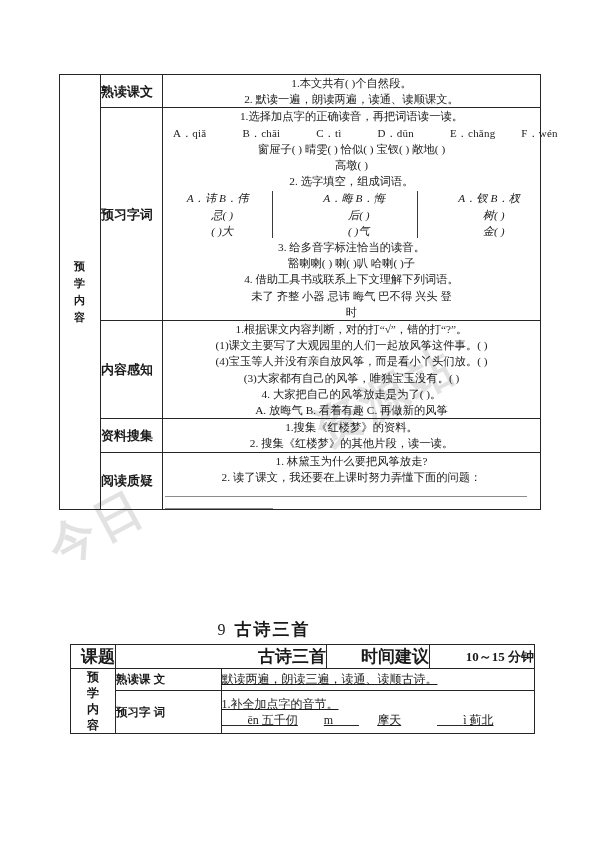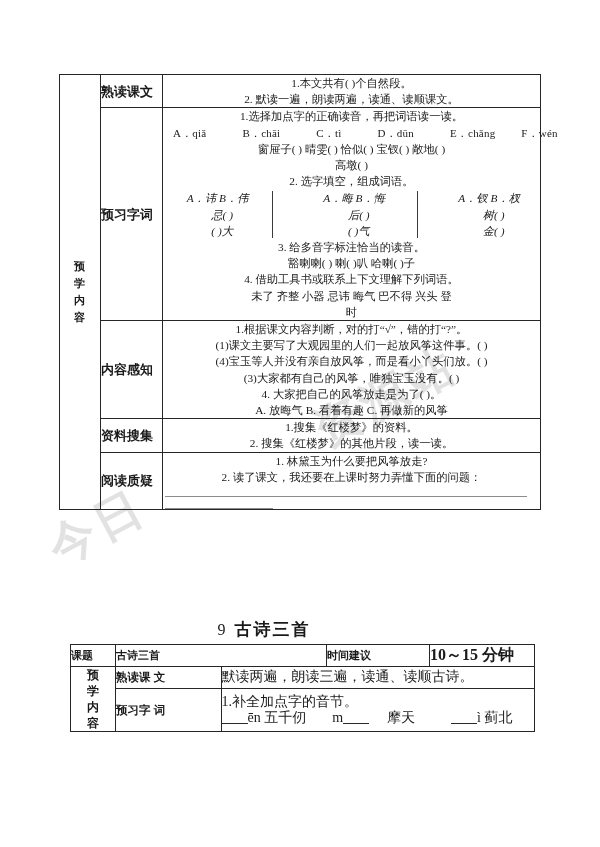--- a/index.html
+++ b/index.html
@@ -155,24 +155,24 @@
     font-weight: normal;
     font-size: 16px;
     letter-spacing: 0;
     margin-right: 9px;
   }
 
   #bottom-table { left: 70px; top: 644px; }
   #bottom-table table.grid { width: 460px; }
 
   .bt-head {
-    text-align: left;
-    font-family: "Liberation Sans", sans-serif;
-    font-weight: bold;
-    font-size: 11px;
+    text-align: right;
+    font-family: "Liberation Sans", sans-serif;
+    font-weight: bold;
+    font-size: 17px;
     padding: 3px 0;
   }
   .bt-vert {
     width: 44px;
     text-align: center;
     font-family: "Liberation Sans", sans-serif;
     font-weight: bold;
     font-size: 12px;
     line-height: 16px;
   }
@@ -180,24 +180,25 @@
   .bt-rowhead {
     width: 52px;
     font-family: "Liberation Sans", sans-serif;
     font-weight: bold;
     font-size: 11.5px;
     line-height: 15px;
     padding: 2px 1px;
   }
   .bt-body {
     padding: 3px 4px 4px 6px;
-    font-size: 14px;
+    font-size: 12px;
     line-height: 16.5px;
-  }
-  .bt-time { text-align: left; font-size: 16px; font-family: "Liberation Serif", serif; }
+    text-decoration: underline;
+  }
+  .bt-time { text-align: right; font-size: 13px; font-family: "Liberation Serif", serif; }
   .blank { display: inline-block; border-bottom: 1px solid #2a2a2a; width: 26px; vertical-align: -2px; }
 </style>
 </head>
 <body>
 
 <div class="watermark wm-a">资源站</div>
 <div class="watermark wm-b">今日</div>
 
 <div class="sheet" id="top-table">
   <table class="grid">

